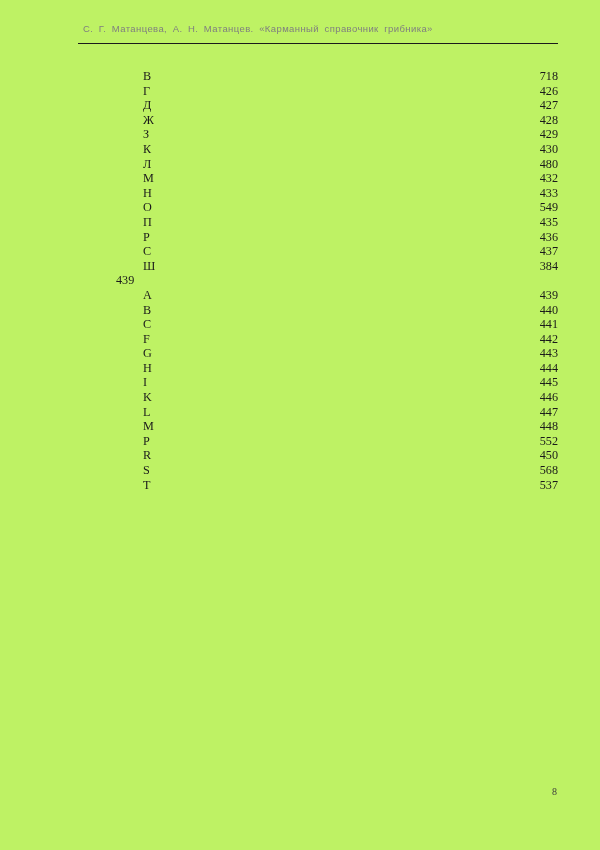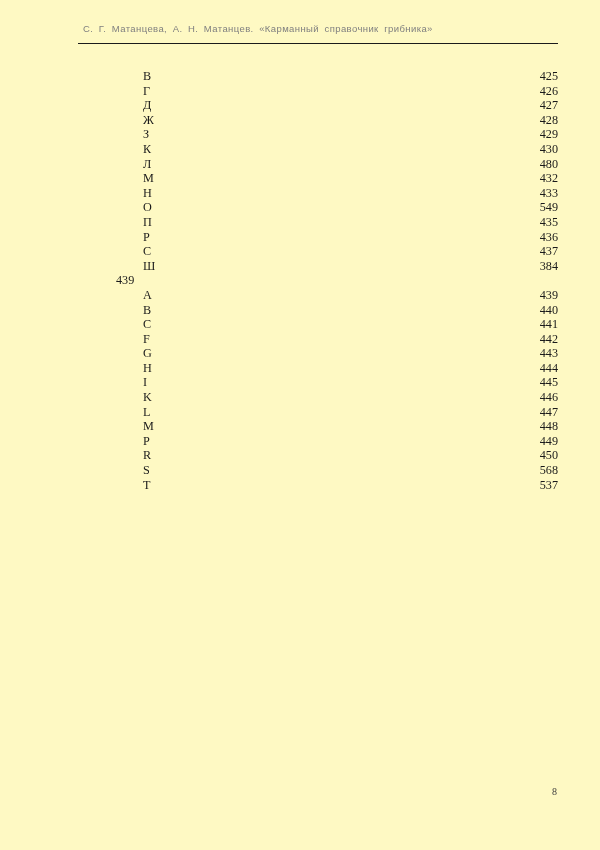--- a/index.html
+++ b/index.html
@@ -8,21 +8,21 @@
     position: relative;
     width: 600px;
     height: 850px;
     background: #ffffff;
     overflow: hidden;
     font-family: "Liberation Serif", serif;
   }
   .page {
     position: absolute;
     inset: 0;
-    background: #fef9c3;
+    background: #bef264;
   }
   .running-header {
     position: absolute;
     left: 83px;
     top: 23px;
     font-family: "Liberation Sans", sans-serif;
     font-size: 9.5px;
     line-height: 12px;
     color: #7f7f7f;
     letter-spacing: 0.4px;
@@ -77,21 +77,21 @@
 
 <div class="page">
 
   <div class="running-header">С. Г. Матанцева, А. Н. Матанцев. «Карманный справочник грибника»</div>
 
   <div class="header-rule"></div>
 
   <div class="toc" id="toc">
       <div class="toc-row indented">
         <span class="toc-label">В</span>
-        <span class="toc-page">425</span>
+        <span class="toc-page">718</span>
       </div>
       <div class="toc-row indented">
         <span class="toc-label">Г</span>
         <span class="toc-page">426</span>
       </div>
       <div class="toc-row indented">
         <span class="toc-label">Д</span>
         <span class="toc-page">427</span>
       </div>
       <div class="toc-row indented">
@@ -176,21 +176,21 @@
       <div class="toc-row indented">
         <span class="toc-label">L</span>
         <span class="toc-page">447</span>
       </div>
       <div class="toc-row indented">
         <span class="toc-label">M</span>
         <span class="toc-page">448</span>
       </div>
       <div class="toc-row indented">
         <span class="toc-label">P</span>
-        <span class="toc-page">449</span>
+        <span class="toc-page">552</span>
       </div>
       <div class="toc-row indented">
         <span class="toc-label">R</span>
         <span class="toc-page">450</span>
       </div>
       <div class="toc-row indented">
         <span class="toc-label">S</span>
         <span class="toc-page">568</span>
       </div>
       <div class="toc-row indented">

